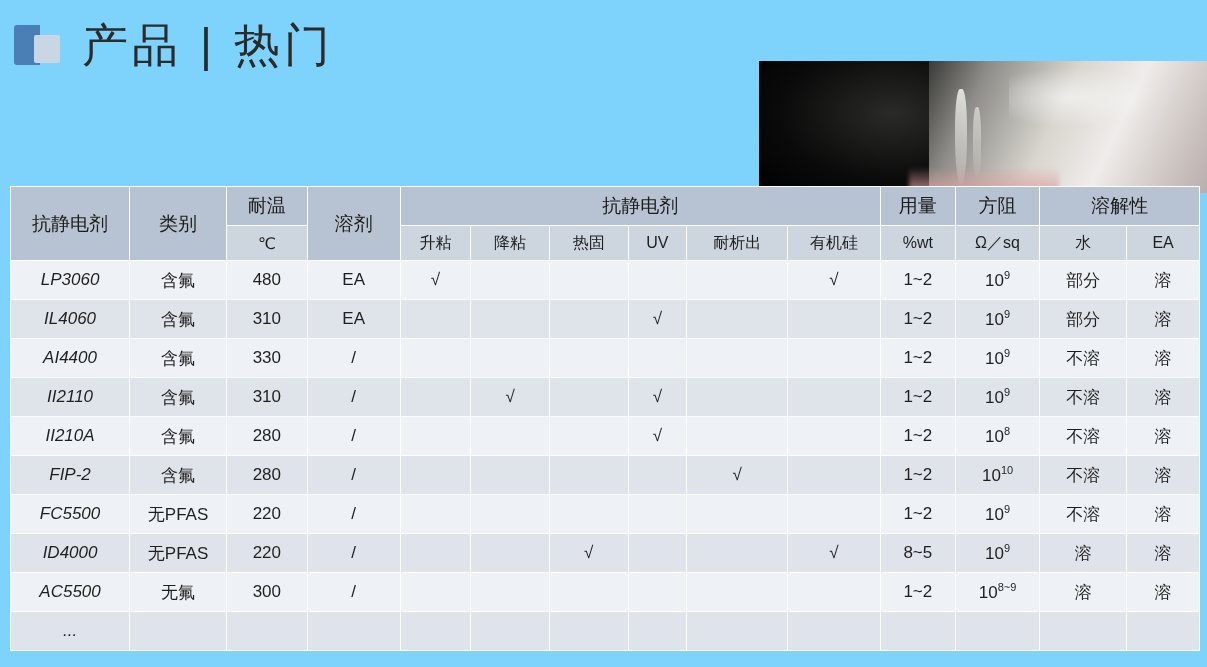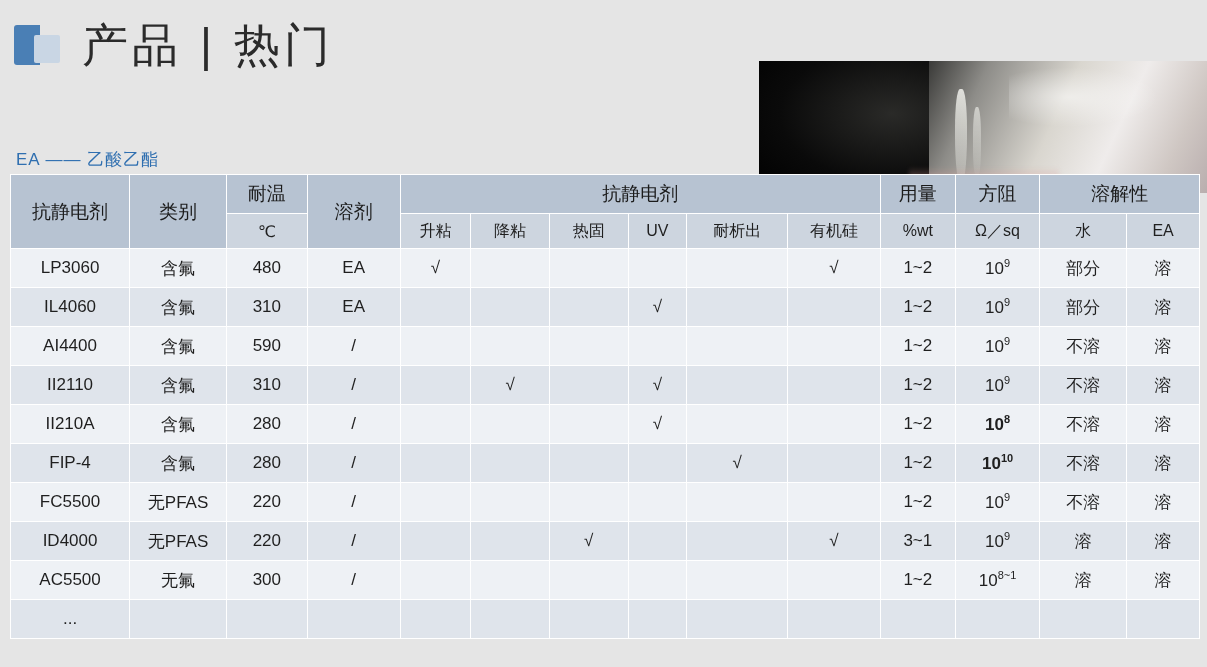--- a/index.html
+++ b/index.html
@@ -11,21 +11,21 @@
     height: 667px;
     background: #ffffff;
     font-family: "Liberation Sans", "DejaVu Sans", sans-serif;
     overflow: hidden;
     position: relative;
   }
   .slide {
     position: relative;
     width: 1207px;
     height: 667px;
-    background: #e5e5e5;
+    background: #7dd3fc;
   }
 
   
   .header {
     position: absolute;
     left: 0;
     top: 0;
     height: 90px;
     display: flex;
     align-items: center;
@@ -136,21 +136,21 @@
     font-size: 17px;
     color: #2f6fb0;
     letter-spacing: 1px;
     white-space: nowrap;
   }
 
   
   .tbl-wrap {
     position: absolute;
     left: 10px;
-    top: 174px;
+    top: 186px;
     width: 1190px;
   }
   table.main {
     border-collapse: collapse;
     width: 1190px;
     table-layout: fixed;
     font-size: 17px;
     color: #1f1f1f;
   }
   table.main td, table.main th {
@@ -177,27 +177,28 @@
   tr.body td {
     background: #eef1f5;
     height: 38px;
   }
   tr.body.shade td {
     background: #dfe4eb;
   }
   td.left-pad {
     text-align: left;
     padding-left: 14px;
+    font-style: italic;
   }
   .sup {
     font-size: 11px;
     vertical-align: super;
   }
   .bold-val {
-    font-weight: bold;
+    font-weight: normal;
   }
 </style>
 </head>
 <body>
 
 <div class="slide">
 
   <div class="header">
     <div class="logo">
       <div class="sq-back"></div>
@@ -210,21 +211,20 @@
 
   <div class="photo">
     <div class="p-left"></div>
     <div class="p-right"></div>
     <div class="gloss"></div>
     <div class="drip"></div>
     <div class="drip2"></div>
     <div class="pink"></div>
   </div>
 
-  <div class="subtitle">EA —— 乙酸乙酯</div>
 
   <div class="tbl-wrap">
     <table class="main">
       <colgroup>
         <col style="width:118px">
         <col style="width:96px">
         <col style="width:80px">
         <col style="width:92px">
         <col style="width:70px">
         <col style="width:78px">
@@ -291,21 +291,21 @@
             <td></td>
             <td></td>
             <td>1~2</td>
             <td><span>10<span class="sup">9</span></span></td>
             <td>部分</td>
             <td>溶</td>
           </tr>
           <tr class="body">
             <td class="left-pad">AI4400</td>
             <td>含氟</td>
-            <td>590</td>
+            <td>330</td>
             <td>/</td>
             <td></td>
             <td></td>
             <td></td>
             <td></td>
             <td></td>
             <td></td>
             <td>1~2</td>
             <td><span>10<span class="sup">9</span></span></td>
             <td>不溶</td>
@@ -337,21 +337,21 @@
             <td></td>
             <td>√</td>
             <td></td>
             <td></td>
             <td>1~2</td>
             <td><span class="bold-val">10<span class="sup bold-val">8</span></span></td>
             <td>不溶</td>
             <td>溶</td>
           </tr>
           <tr class="body shade">
-            <td class="left-pad">FIP-4</td>
+            <td class="left-pad">FIP-2</td>
             <td>含氟</td>
             <td>280</td>
             <td>/</td>
             <td></td>
             <td></td>
             <td></td>
             <td></td>
             <td>√</td>
             <td></td>
             <td>1~2</td>
@@ -379,38 +379,38 @@
             <td class="left-pad">ID4000</td>
             <td>无PFAS</td>
             <td>220</td>
             <td>/</td>
             <td></td>
             <td></td>
             <td>√</td>
             <td></td>
             <td></td>
             <td>√</td>
-            <td>3~1</td>
+            <td>8~5</td>
             <td><span>10<span class="sup">9</span></span></td>
             <td>溶</td>
             <td>溶</td>
           </tr>
           <tr class="body">
             <td class="left-pad">AC5500</td>
             <td>无氟</td>
             <td>300</td>
             <td>/</td>
             <td></td>
             <td></td>
             <td></td>
             <td></td>
             <td></td>
             <td></td>
             <td>1~2</td>
-            <td><span>10<span class="sup">8~1</span></span></td>
+            <td><span>10<span class="sup">8~9</span></span></td>
             <td>溶</td>
             <td>溶</td>
           </tr>
           <tr class="body shade">
             <td class="left-pad">...</td>
             <td></td>
             <td></td>
             <td></td>
             <td></td>
             <td></td>

